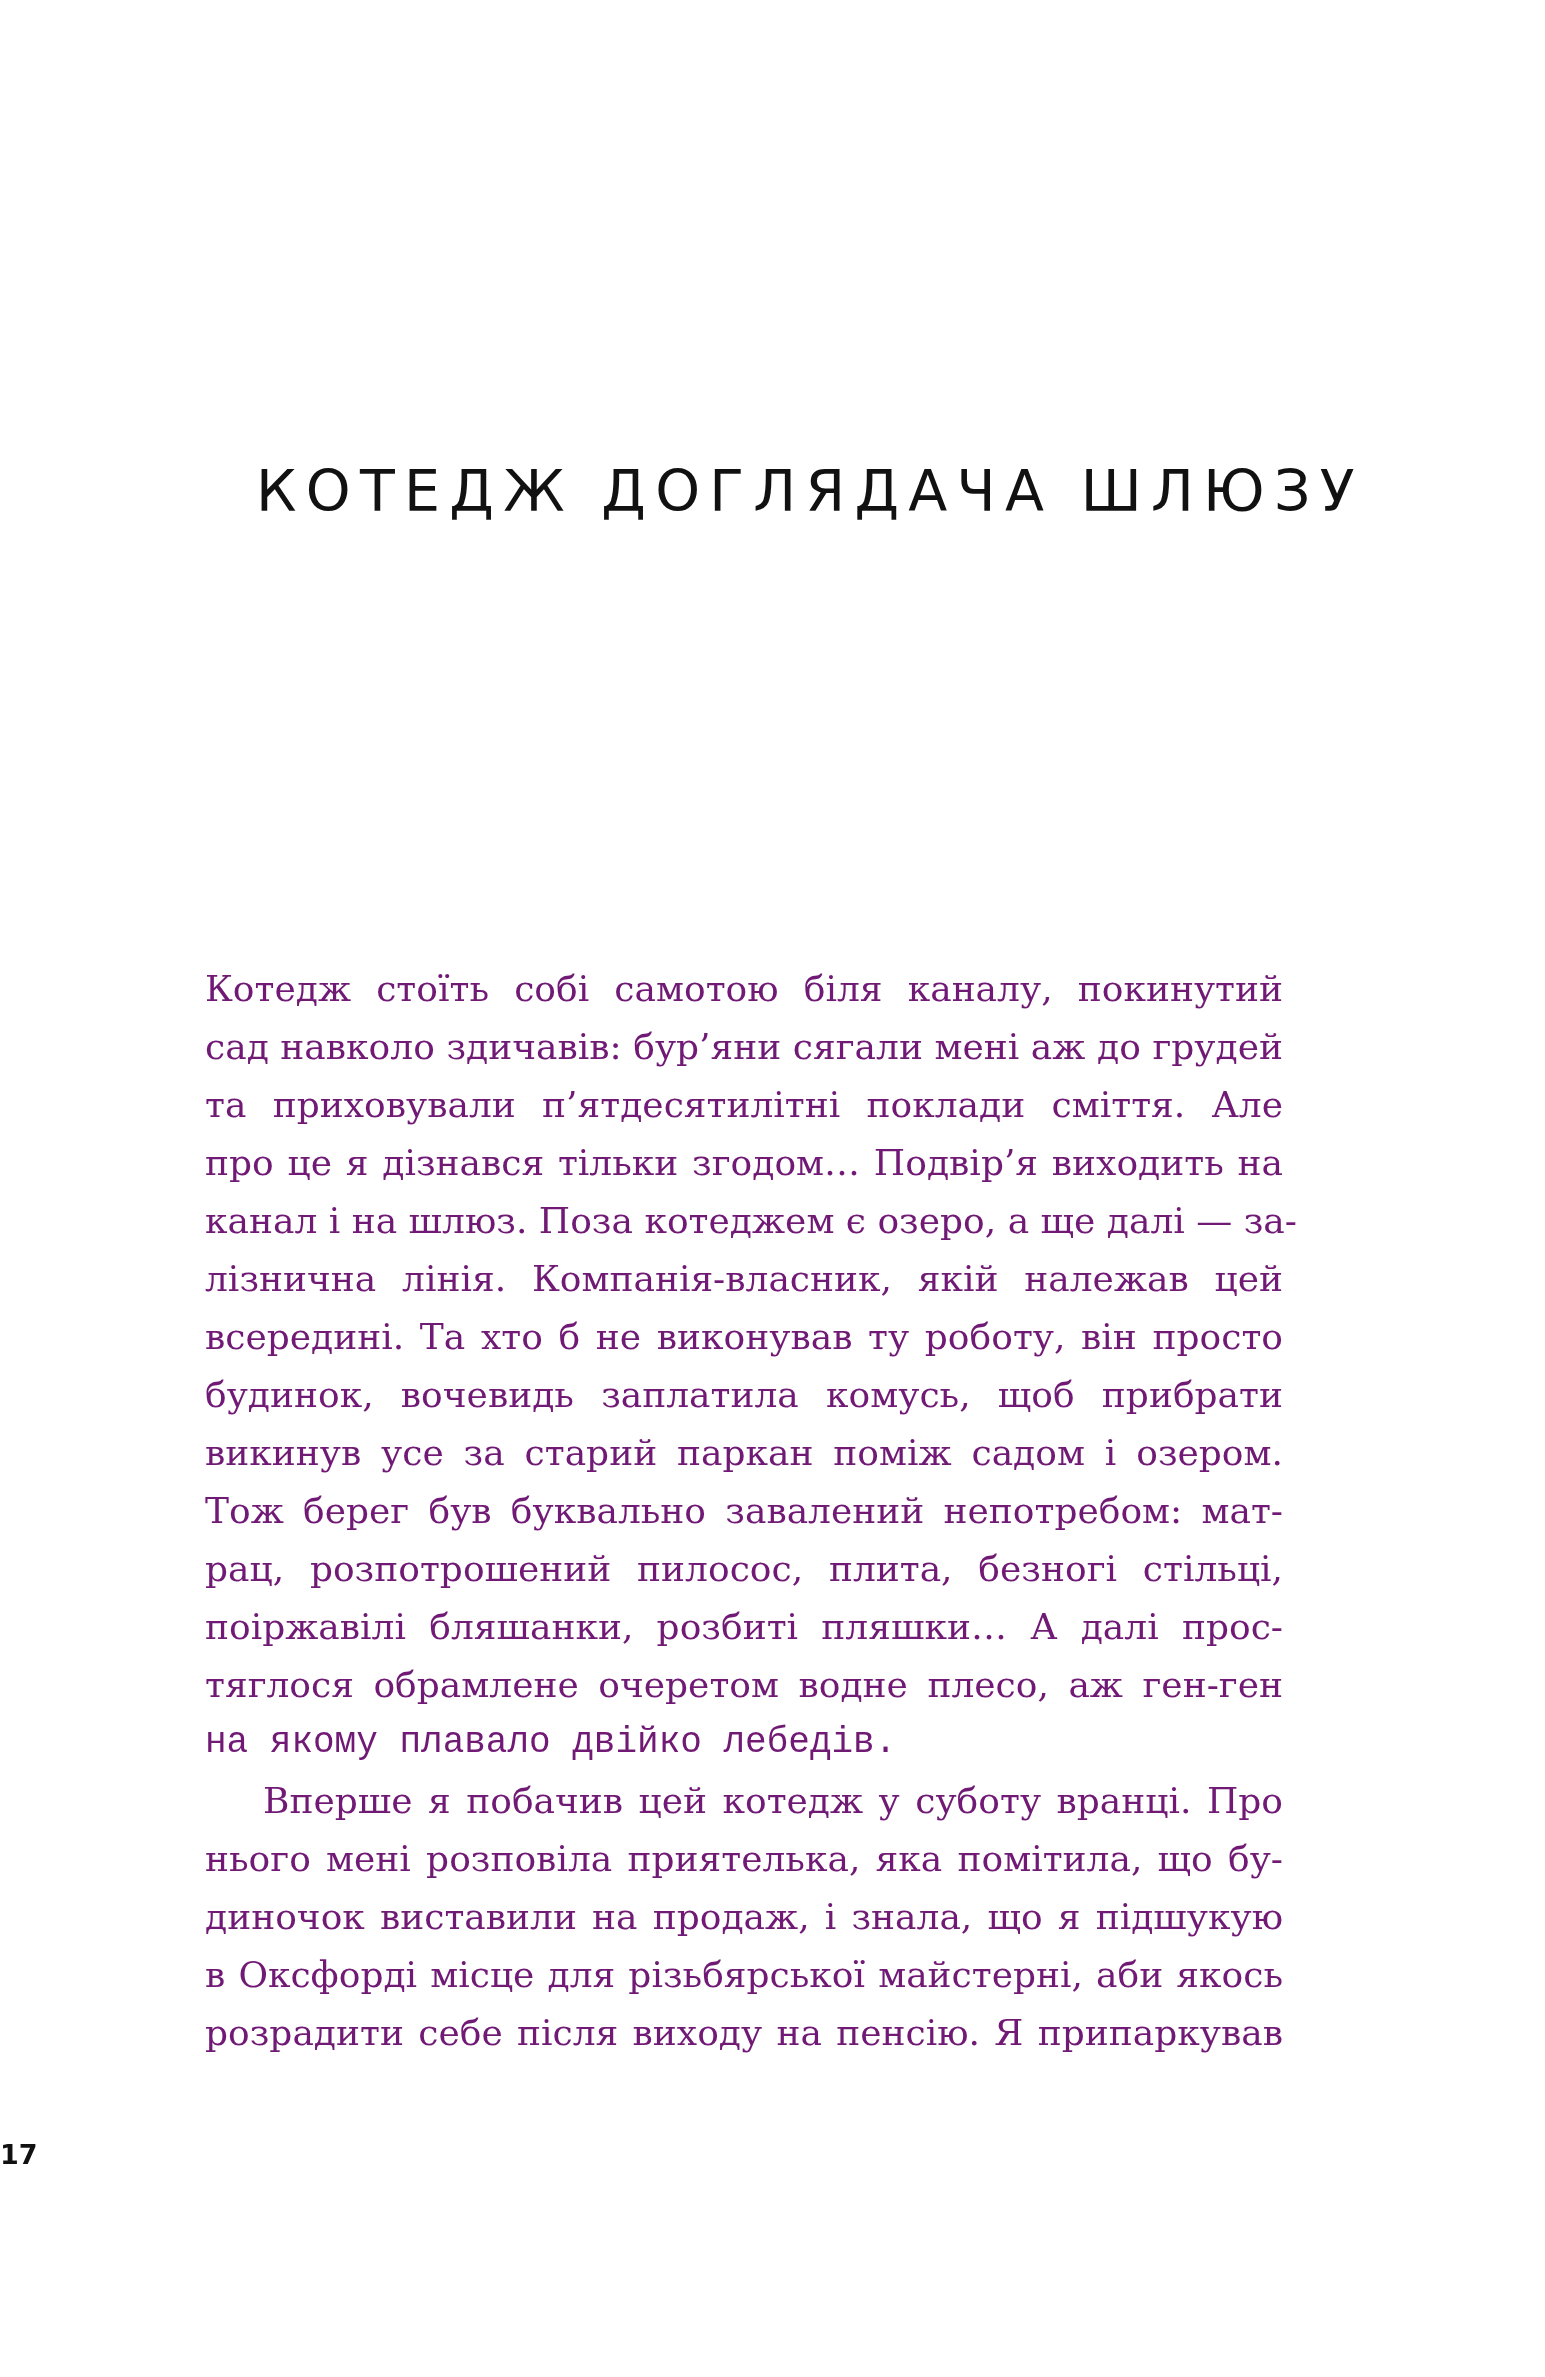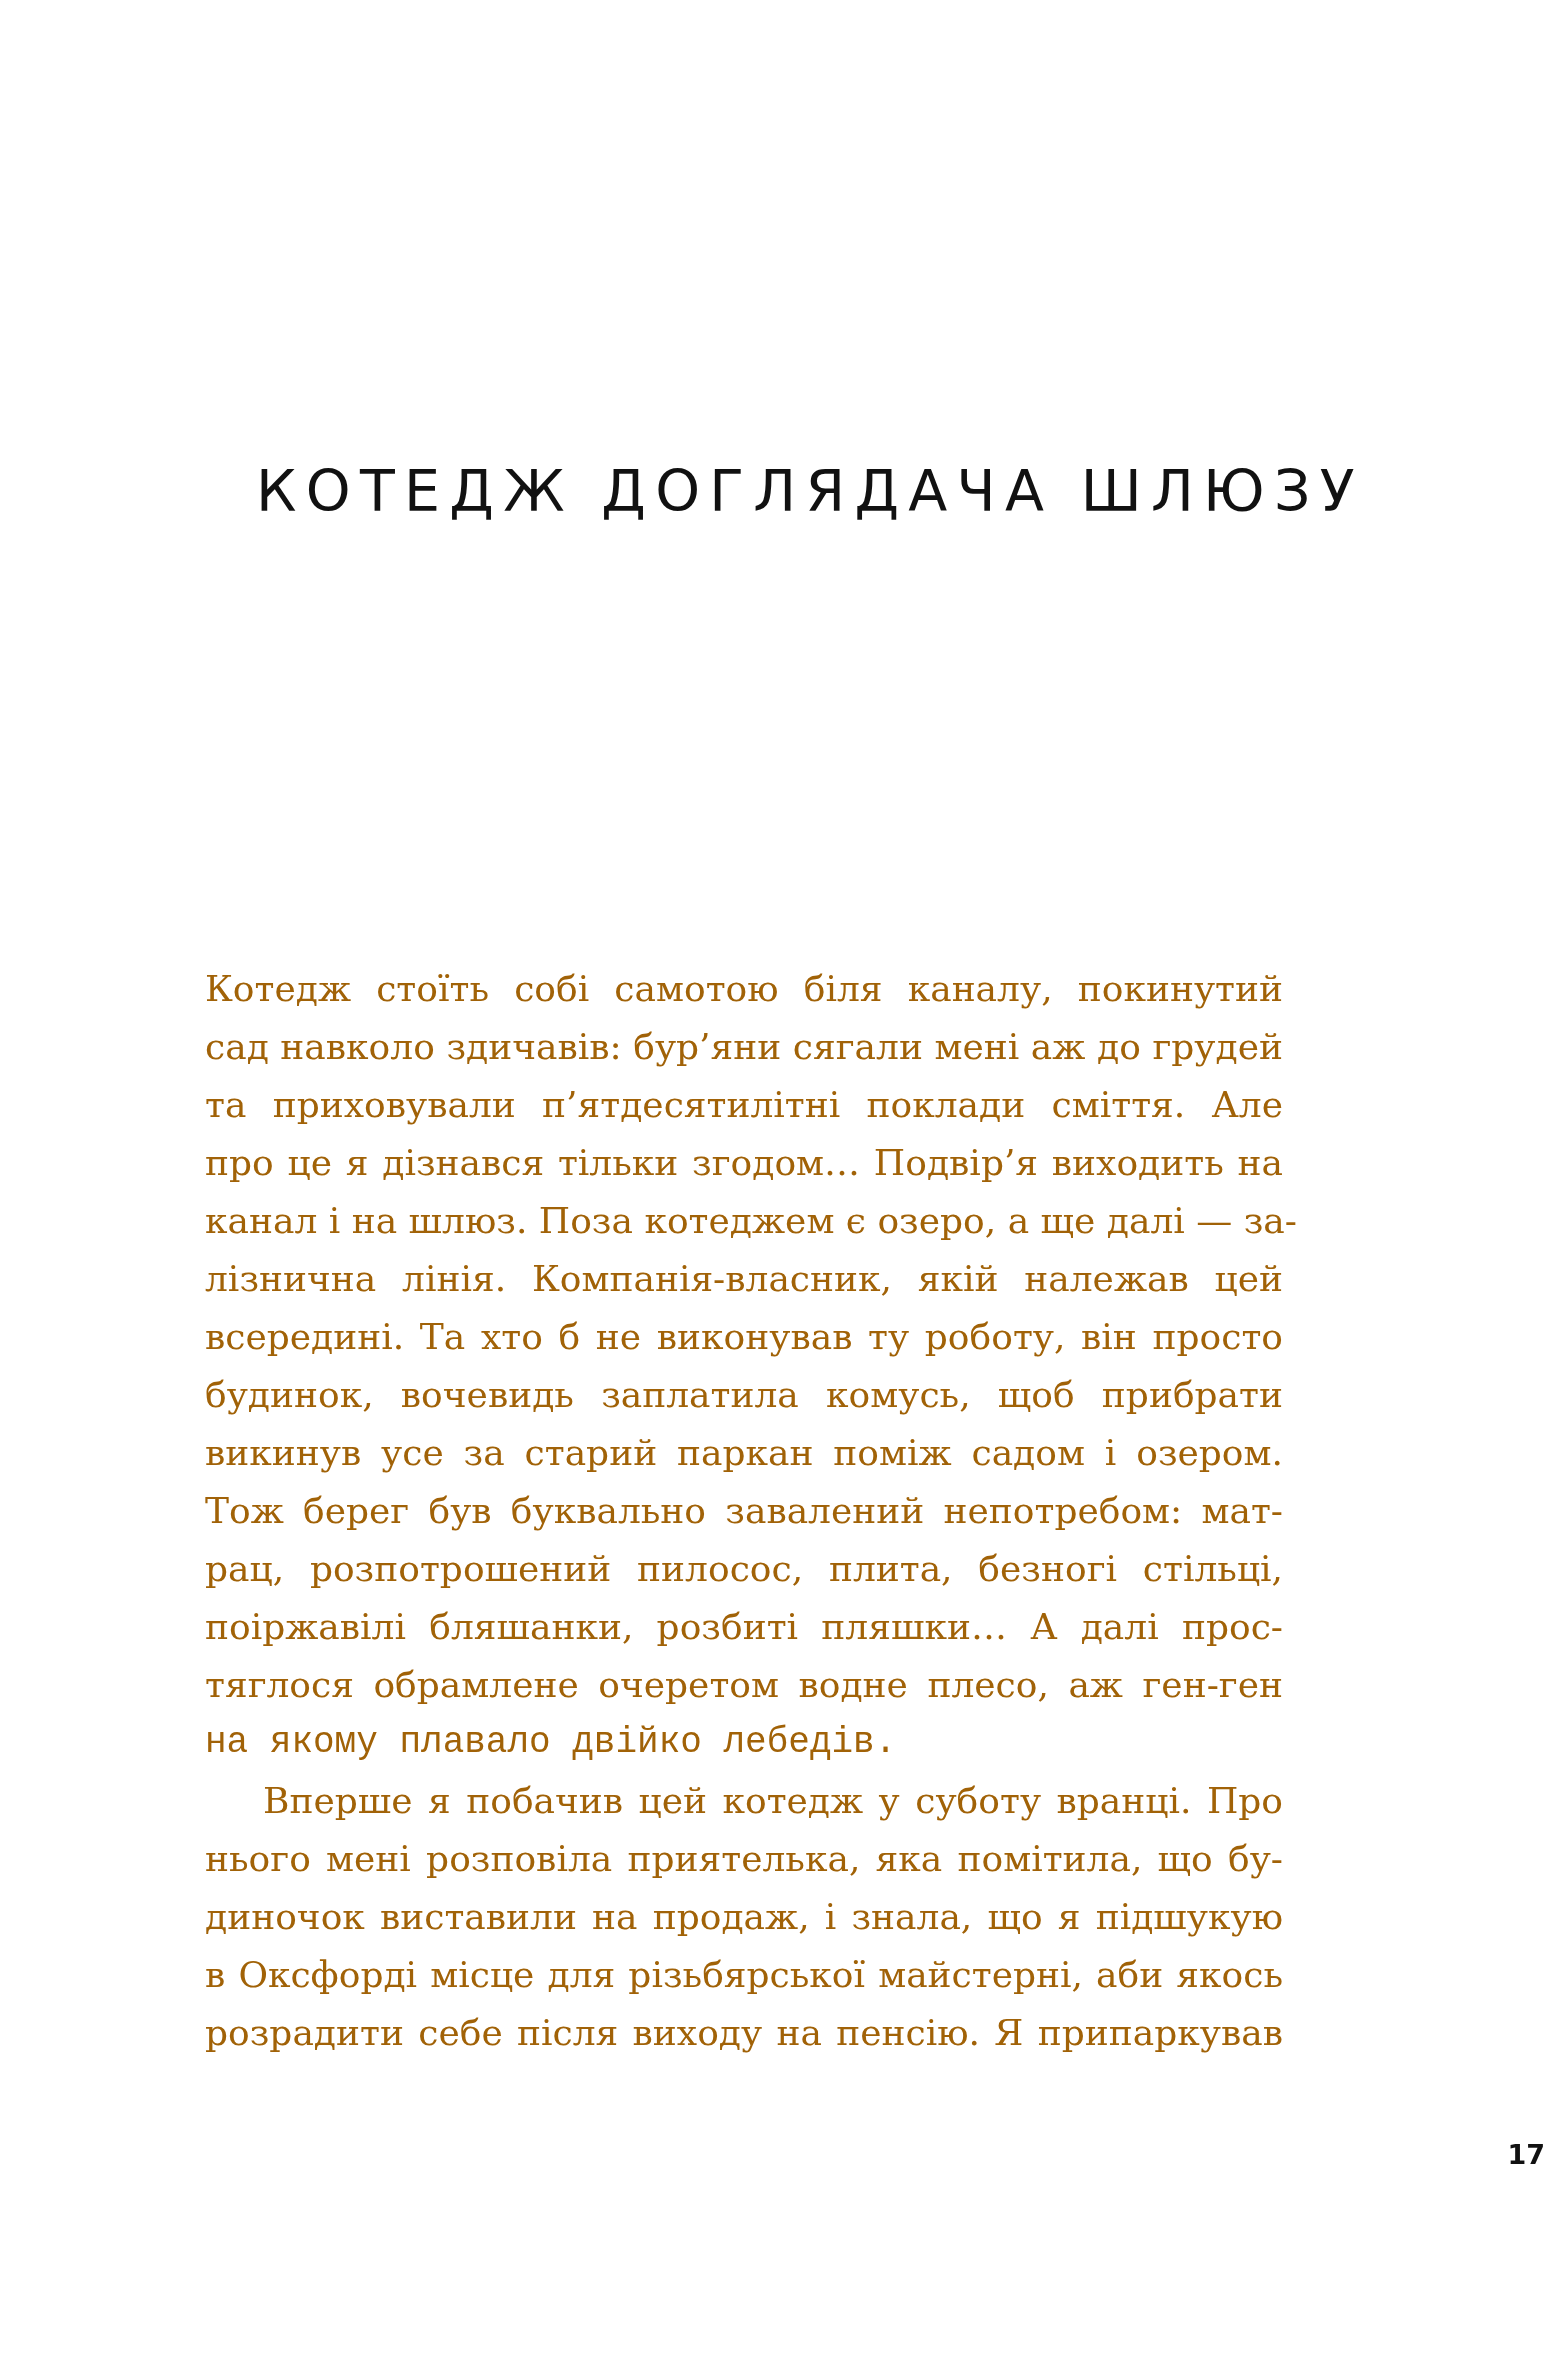--- a/index.html
+++ b/index.html
@@ -7,27 +7,27 @@
   .page { position: absolute; left: 0; top: 0; width: 1545px; height: 2377px; background: #fff; }
   .title {
     position: absolute; left: 256px; top: 467px;
     font-family: "DejaVu Sans", sans-serif;
     font-size: 57px; letter-spacing: 9.3px; color: #111;
     white-space: nowrap; line-height: 48px; font-weight: 500;
   }
   .body {
     position: absolute; left: 205px; top: 960px; width: 1078px;
     font-family: "DejaVu Serif", serif;
-    font-size: 36px; line-height: 58px; color: #a16207;
+    font-size: 36px; line-height: 58px; color: #701a75;
   }
   .line { display: block; white-space: nowrap; text-align: justify; text-align-last: justify; height: 58px; }
   .line.last { text-align-last: left; font-family: Liberation Mono, monospace; }
   .line.indent { padding-left: 58px; }
   .pagenum {
-    position: absolute; left: 0; width: 1545px; top: 2139px; text-align: right;
+    position: absolute; left: 0; width: 1545px; top: 2139px; text-align: left;
     font-family: "DejaVu Sans", sans-serif; font-weight: bold; font-size: 27px; color: #111;
   }
 </style>
 </head>
 <body>
 
 <div class="page">
   <div class="title">КОТЕДЖ ДОГЛЯДАЧА ШЛЮЗУ</div>
 
   <div class="body">

